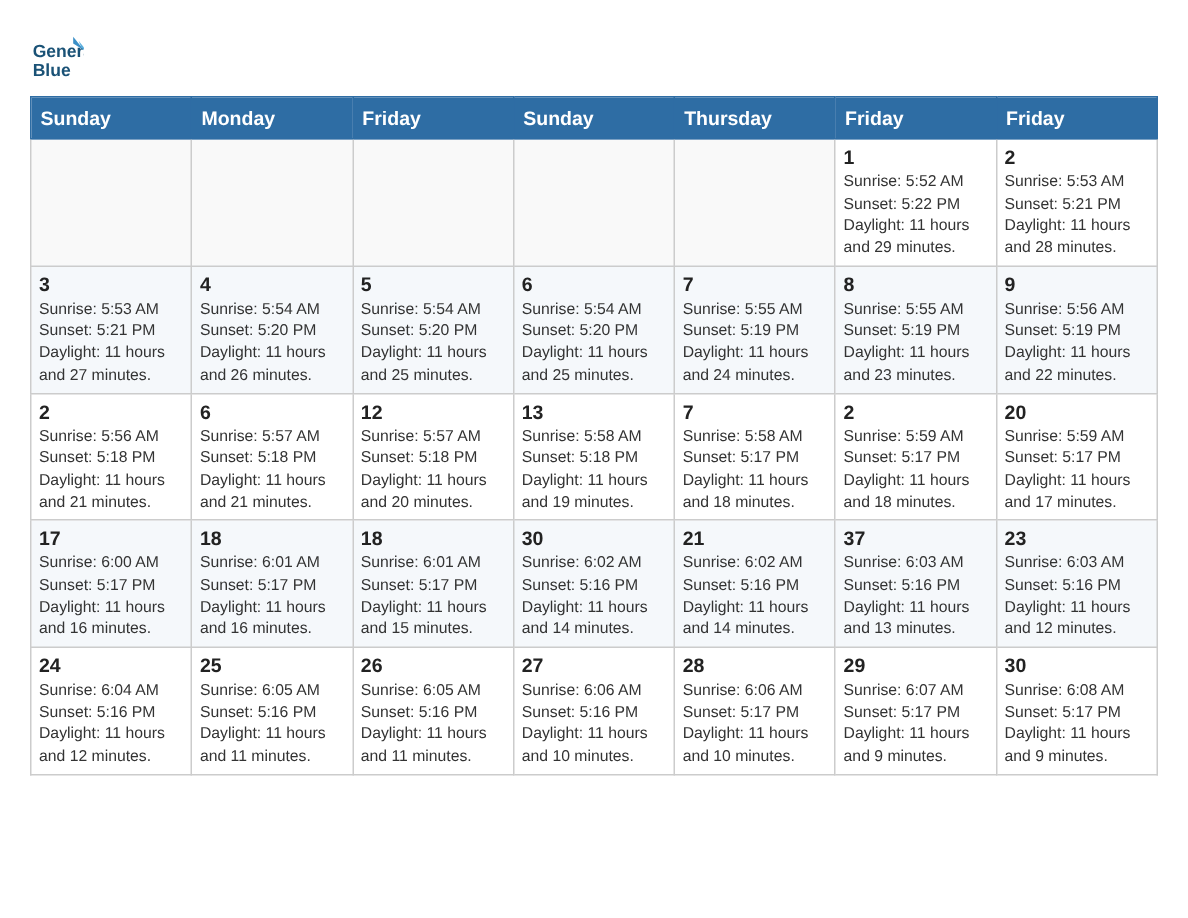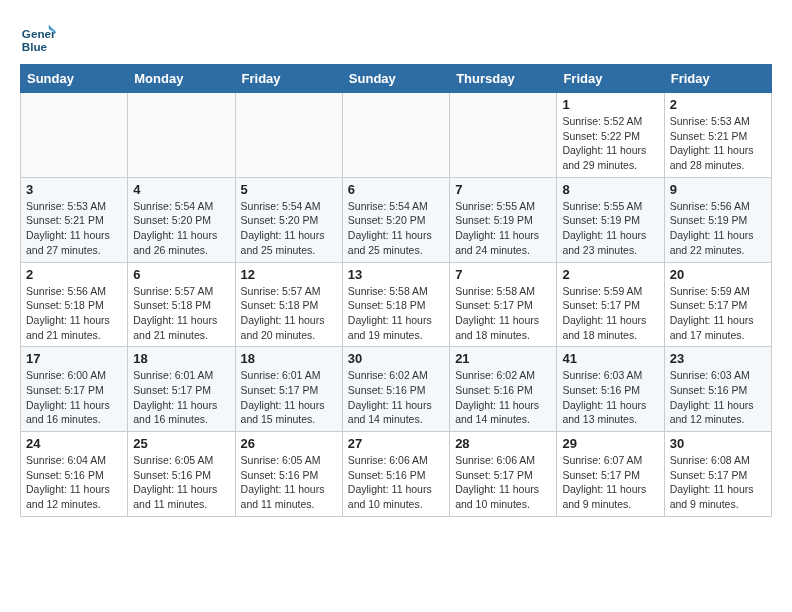--- a/index.html
+++ b/index.html
@@ -248,21 +248,21 @@
             Sunrise: 6:02 AM<br>Sunset: 5:16 PM<br>Daylight: 11 hours and 14 minutes.
           </div>
         </td>
         <td>
           <div class="day-num">21</div>
           <div class="day-info">
             Sunrise: 6:02 AM<br>Sunset: 5:16 PM<br>Daylight: 11 hours and 14 minutes.
           </div>
         </td>
         <td>
-          <div class="day-num">41</div>
+          <div class="day-num">37</div>
           <div class="day-info">
             Sunrise: 6:03 AM<br>Sunset: 5:16 PM<br>Daylight: 11 hours and 13 minutes.
           </div>
         </td>
         <td>
           <div class="day-num">23</div>
           <div class="day-info">
             Sunrise: 6:03 AM<br>Sunset: 5:16 PM<br>Daylight: 11 hours and 12 minutes.
           </div>
         </td>

